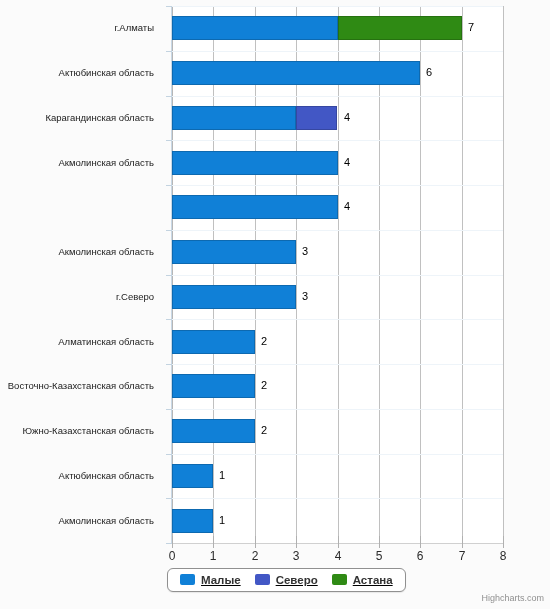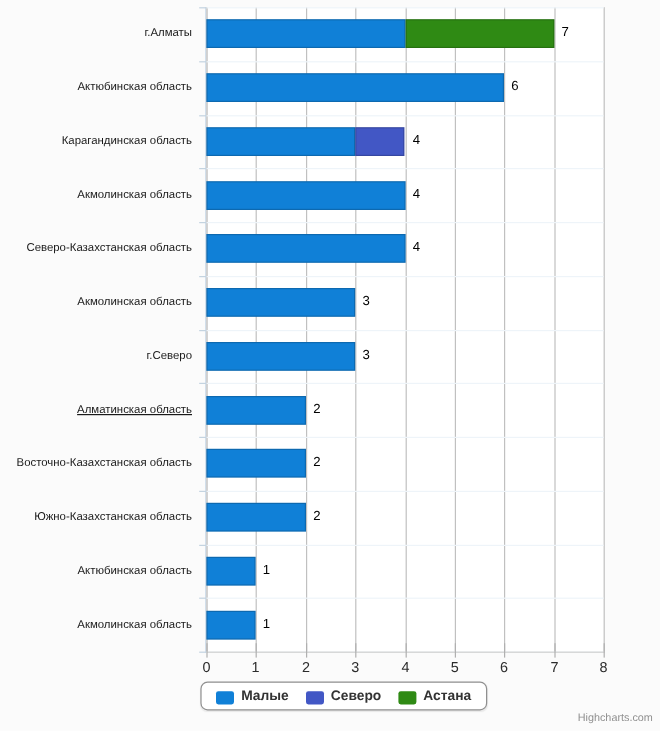--- a/index.html
+++ b/index.html
@@ -69,21 +69,21 @@
     top: 4px;
     font-size: 11px;
     color: #000000;
     white-space: nowrap;
     line-height: 14px;
   }
 
   
   .cat-label {
     position: absolute;
-    right: 4px;
+    right: 10px;
     text-align: right;
     font-size: 9.5px;
     color: #1a1a1a;
     white-space: nowrap;
     line-height: 12px;
   }
   #cat-axis {
     position: absolute;
     left: 0;
     top: 6px;
@@ -143,23 +143,24 @@
     border-radius: 6px;
     background: #ffffff;
     display: flex;
     align-items: center;
     padding: 0 12px;
     box-sizing: border-box;
     box-shadow: 0 1px 1px rgba(0,0,0,0.08);
   }
   .legend-item {
     display: flex;
-    align-items: flex-end;
+    align-items: flex-start;
     margin-right: 14px;
     cursor: pointer;
+    text-decoration: underline;
   }
   .legend-item:last-child { margin-right: 0; }
   .legend-swatch {
     width: 15px;
     height: 11px;
     border-radius: 2px;
     margin-right: 6px;
     display: inline-block;
   }
   .legend-text {
@@ -182,24 +183,23 @@
 </head>
 <body>
 
 <div id="chart-root">
 
   <div id="cat-axis">
       <div class="cat-label" style="top: 16px;">г.Алматы</div>
       <div class="cat-label" style="top: 61px;">Актюбинская область</div>
       <div class="cat-label" style="top: 106px;">Карагандинская область</div>
       <div class="cat-label" style="top: 151px;">Акмолинская область</div>
-      <div class="cat-label" style="top: 195px;">Северо-Казахстанская область</div>
       <div class="cat-label" style="top: 240px;">Акмолинская область</div>
       <div class="cat-label" style="top: 285px;">г.Северо</div>
-      <div class="cat-label" style="top: 330px; text-decoration: underline;">Алматинская область</div>
+      <div class="cat-label" style="top: 330px;">Алматинская область</div>
       <div class="cat-label" style="top: 419px;">Южно-Казахстанская область</div>
       <div class="cat-label" style="top: 374px;">Восточно-Казахстанская область</div>
       <div class="cat-label" style="top: 464px;">Актюбинская область</div>
       <div class="cat-label" style="top: 509px;">Акмолинская область</div>
     </div>
 
   <div id="yaxis-line"></div>
 
   <div id="plot-area">
     <div id="gridlines">

